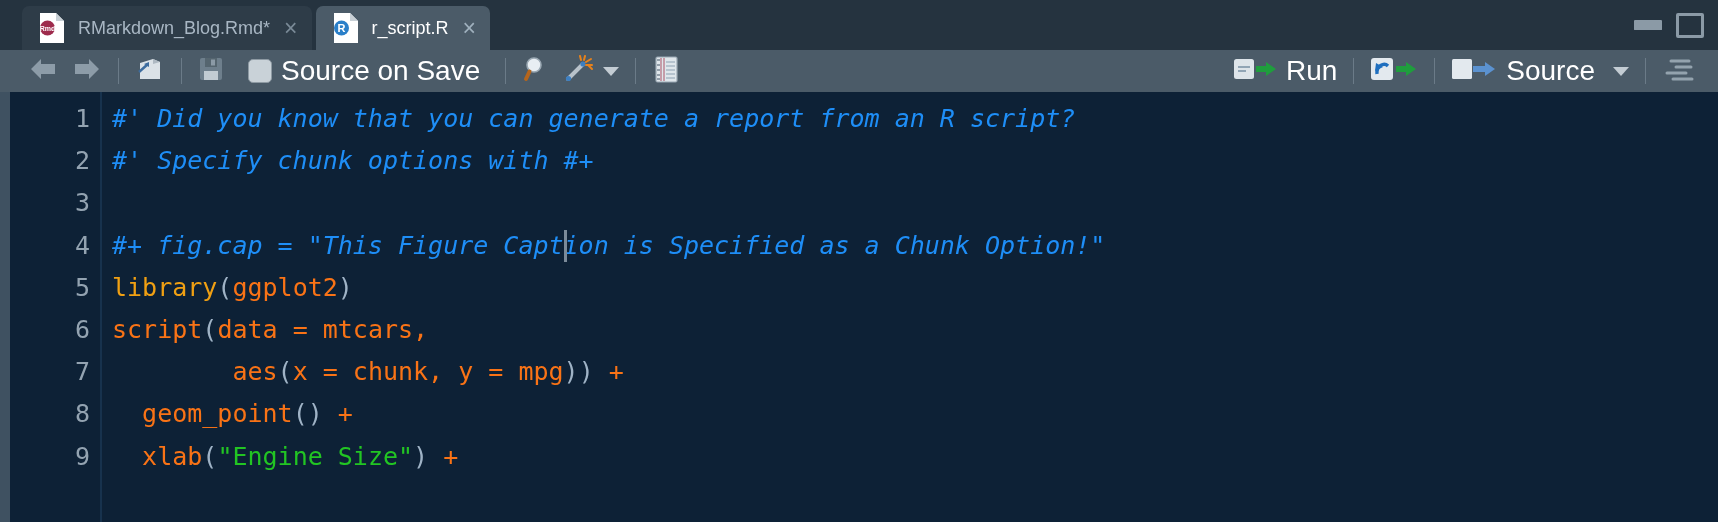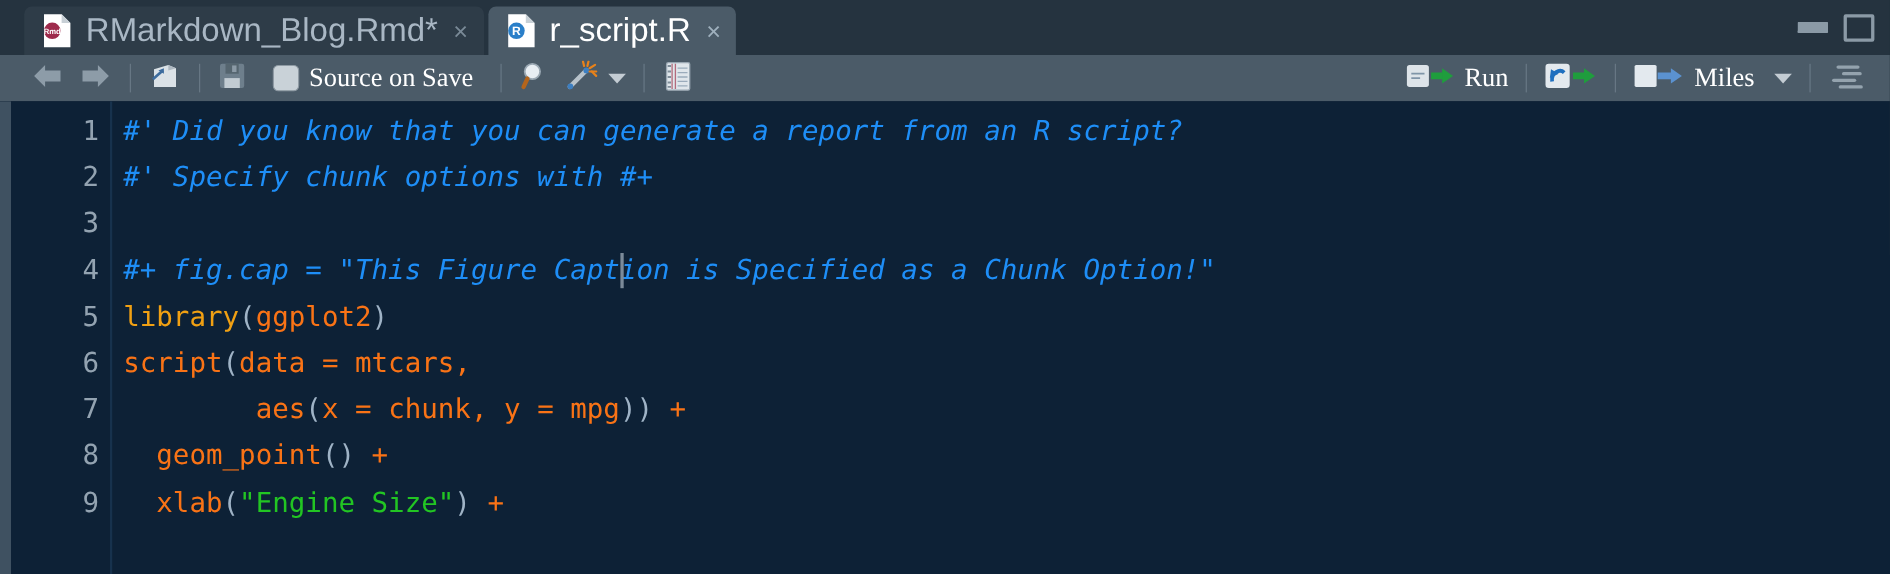--- a/index.html
+++ b/index.html
@@ -47,21 +47,21 @@
   }
   .tab.inactive {
     background: #2e3c48;
     color: #a9b7c4;
   }
   .tab.active {
     background: #4b5b68;
     color: #ffffff;
   }
   .tab-label {
-    font-size: 30px;
+    font-size: 18px;
     letter-spacing: 0px;
     white-space: nowrap;
     margin-left: 13px;
     font-family: "Liberation Sans", sans-serif;
   }
   .tab-close {
     margin-left: 14px;
     font-size: 23px;
     line-height: 1;
     color: #7a8a97;
@@ -127,25 +127,25 @@
     color: #ffffff;
   }
   .tb-sep {
     width: 1px;
     height: 26px;
     background: #6b7b88;
     margin: 0 9px;
     flex: 0 0 auto;
   }
   .tb-text {
-    font-size: 24px;
+    font-size: 28px;
     color: #ffffff;
     margin-left: 9px;
     white-space: nowrap;
-    font-family: Liberation Serif, serif;
+    font-family: Liberation Sans, sans-serif;
   }
   .checkbox {
     width: 24px; height: 24px;
     background: #c9d2d8;
     border: 1px solid #8e9aa3;
     border-radius: 5px;
     box-sizing: border-box;
   }
   .caret {
     width: 0; height: 0;
@@ -393,21 +393,21 @@
       <div class="tb-sep"></div>
 
       <div class="tb-btn">
         <span>
           <svg width="46" height="26" viewBox="0 0 46 26">
             <rect x="1" y="3" width="20" height="20" rx="1.5" fill="#e3e9ee"></rect>
             <path d="M22 13 L37 13" stroke="#5b92d0" stroke-width="6"></path>
             <path d="M34 6 L44 13 L34 20 Z" fill="#5b92d0"></path>
           </svg>
         </span>
-        <span class="tb-text">Miles</span>
+        <span class="tb-text">Source</span>
         <span class="caret" style="margin-left:18px;"></span>
       </div>
 
       <div class="tb-sep"></div>
 
       <div class="tb-btn" style="padding-right:14px;">
         <span>
           <svg width="34" height="26" viewBox="0 0 34 26">
             <g stroke="#94a3ae" stroke-width="3" stroke-linecap="round">
               <path d="M9 5 L27 5"></path>

